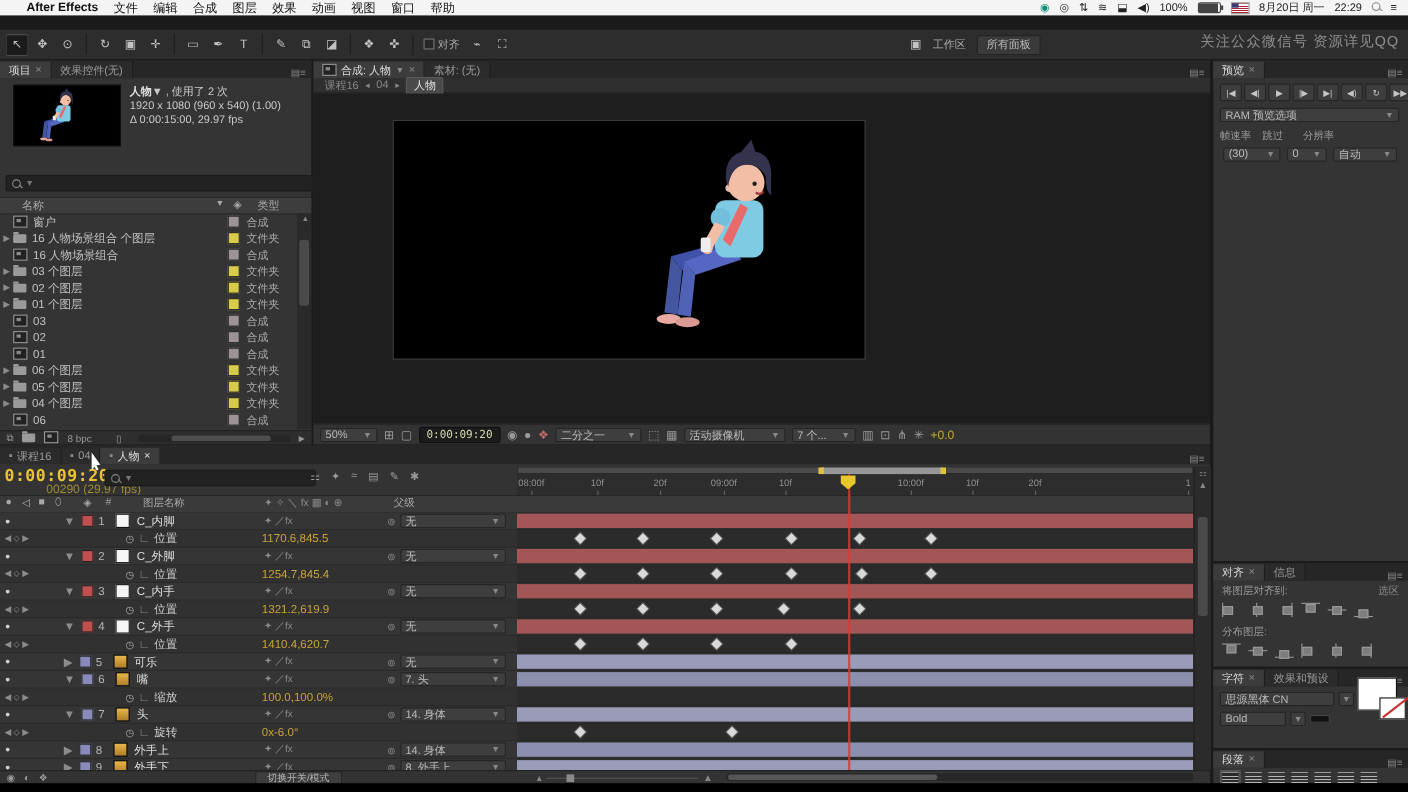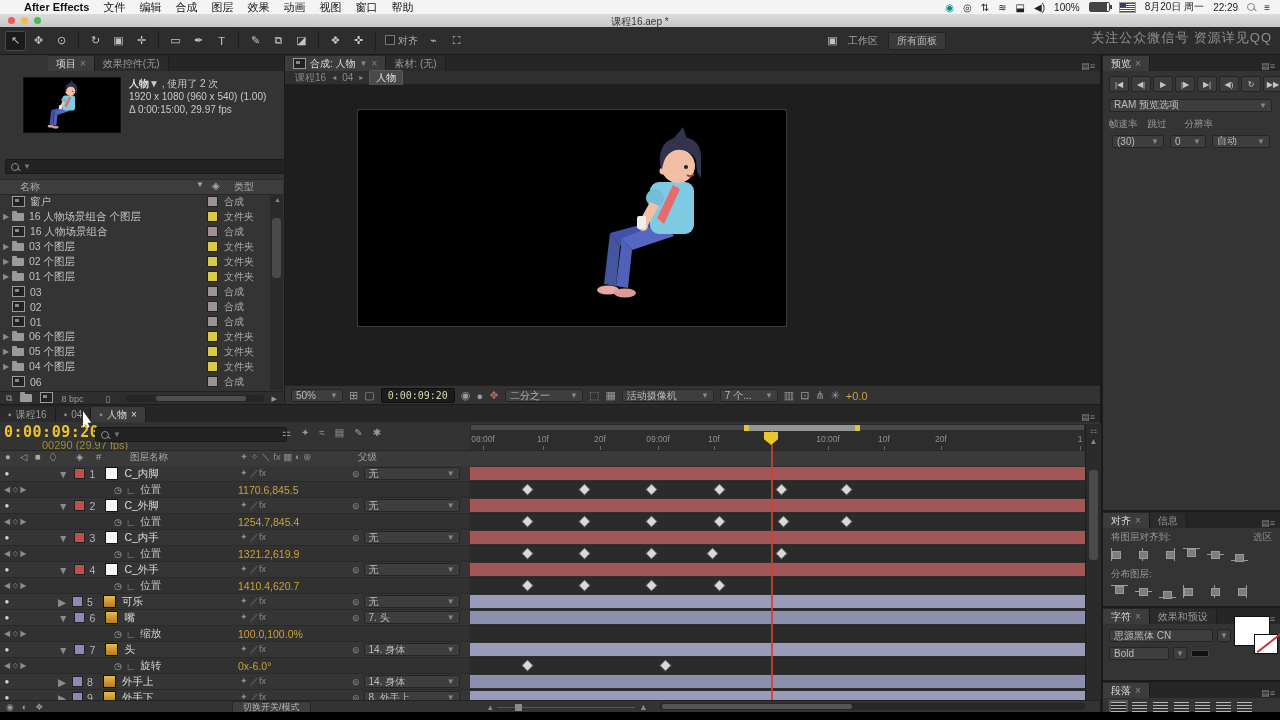--- a/index.html
+++ b/index.html
@@ -32,22 +32,22 @@
   .tabstrip{height:16px;background:#262626;display:flex;align-items:flex-end;}
   .tab{height:15px;padding:0 8px;display:flex;align-items:center;gap:4px;font-size:10px;color:#999;background:#2b2b2b;border-right:1px solid #1c1c1c;}
   .tab.on{background:#3c3c3c;color:#ddd;}
   .panel-menu{margin-left:auto;color:#888;font-size:9px;padding:0 5px;}
   .dd{background:#3e3e3e;border:1px solid #252525;border-radius:2px;color:#bbb;font-size:10px;padding:0 4px;display:inline-flex;align-items:center;justify-content:space-between;gap:4px;height:13px;box-sizing:border-box;}
   .dd .car{color:#888;font-size:8px;}
   .mag{display:inline-block;width:6px;height:6px;border:1px solid #888;border-radius:50%;position:relative;}
   .mag:after{content:"";position:absolute;left:5px;top:5px;width:4px;height:1px;background:#888;transform:rotate(45deg);}
   .searchbox{background:#222;border:1px solid #1a1a1a;border-radius:2px;display:flex;align-items:center;gap:4px;padding:0 5px;}
   
-  #project{left:0;top:55px;width:283px;height:350px;padding-left:48px;}
-  #proj-info{position:absolute;left:15px;top:16px;width:283px;height:86px;color:#ccc;}
+  #project{left:0;top:55px;width:283px;height:350px;}
+  #proj-info{position:absolute;left:4px;top:16px;width:283px;height:86px;color:#ccc;}
   #proj-thumb{position:absolute;left:8px;top:6px;width:96px;height:54px;background:#000;border:1px solid #111;}
   #proj-meta{position:absolute;left:114px;top:6px;font-size:10px;line-height:13px;color:#c9c9c9;}
   #proj-search{position:absolute;left:5px;top:104px;width:271px;height:13px;}
   #proj-head{position:absolute;left:0;top:124px;width:283px;height:14px;background:#3d3d3d;border-top:1px solid #2a2a2a;border-bottom:1px solid #262626;font-size:10px;color:#aaa;}
   #proj-rows{position:absolute;left:0;top:139px;width:270px;height:196px;overflow:hidden;}
   .prow{height:15px;display:flex;align-items:center;font-size:10.5px;color:#c0c0c0;}
   .prow .twirl{width:12px;text-align:center;color:#8a8a8a;font-size:8px;}
   .fold{display:inline-block;width:12px;height:8px;background:#9a9a9a;border-radius:1px;position:relative;margin-right:5px;}
   .fold:before{content:"";position:absolute;left:0;top:-2px;width:5px;height:2px;background:#9a9a9a;border-radius:1px 1px 0 0;}
   .compic{display:inline-block;width:11px;height:9px;border:1px solid #999;background:#222;margin-right:5px;position:relative;}
@@ -165,26 +165,20 @@
       <span>100%</span>
       <span class="batt"></span>
       <span class="usflag"></span>
       <span>8月20日 周一</span>
       <span>22:29</span>
       <span><span class="mag"></span></span>
       <span>≡</span>
     </span>
   </div>
 
-  <div id="titlebar" class="abs">
-    <span class="tl" style="left:8px;background:#f05a52"></span>
-    <span class="tl" style="left:21px;background:#f6bb42"></span>
-    <span class="tl" style="left:34px;background:#3fbf4e"></span>
-    <span id="doc-title">课程16.aep *</span>
-  </div>
 
   <div id="toolbar" class="abs">
     <span id="tools" style="display:flex">
         <span class="tool sel">↖</span>
         <span class="tool">✥</span>
         <span class="tool">⊙</span>
         <span class="tb-sep"></span>
         <span class="tool">↻</span>
         <span class="tool">▣</span>
         <span class="tool">✛</span>

